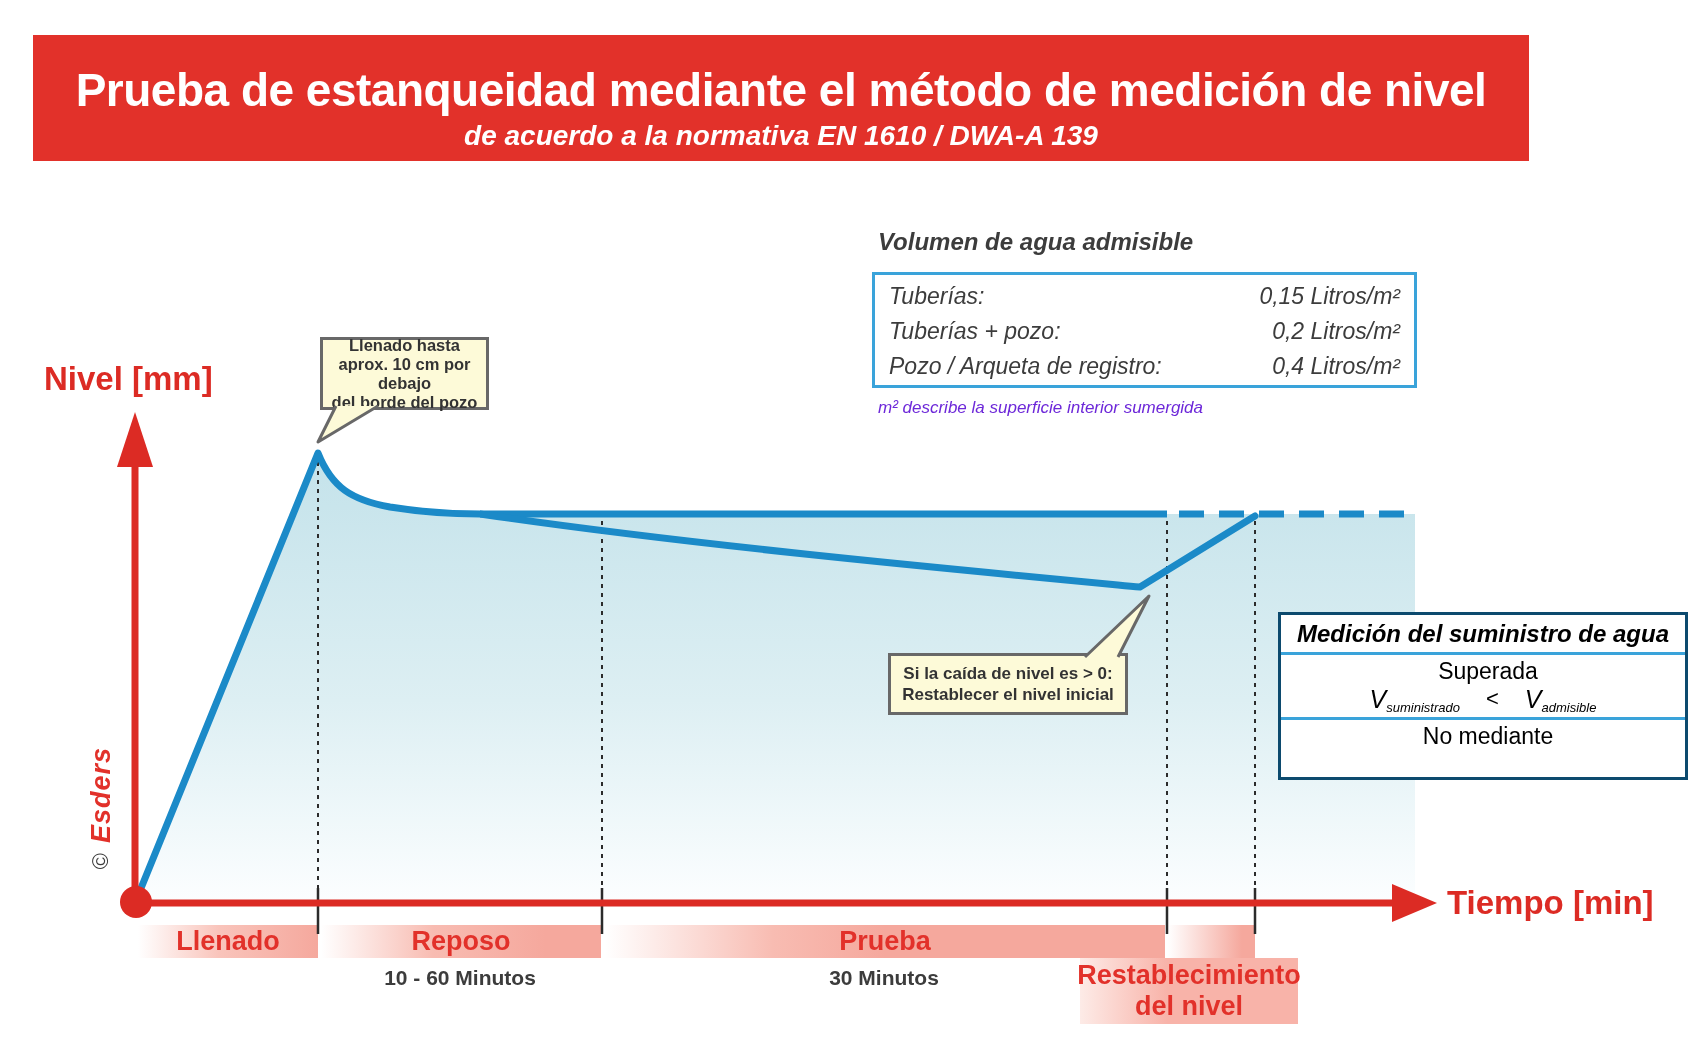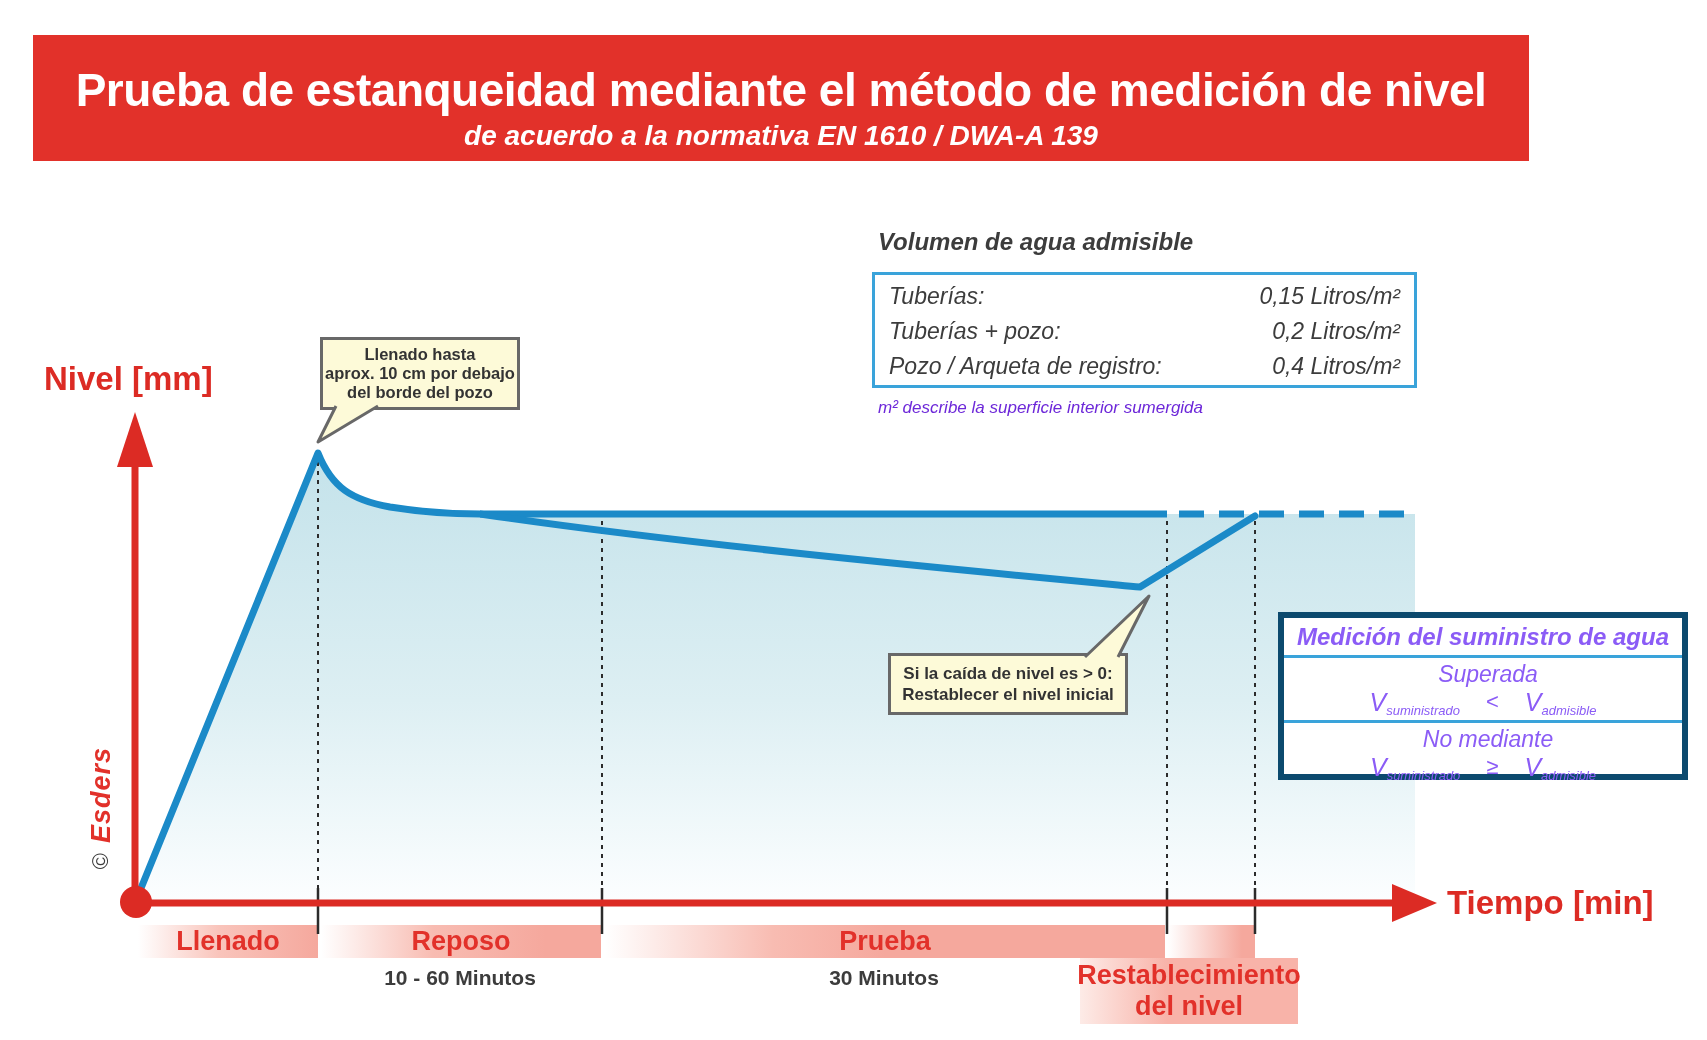--- a/index.html
+++ b/index.html
@@ -46,33 +46,33 @@
     padding:4px 14px 0 14px;}
   .vrow{display:flex;justify-content:space-between;font-size:23px;font-style:italic;
     color:#3c3c3c;line-height:35px;}
   #volumen-note{position:absolute;left:878px;top:398px;font-size:17px;font-style:italic;
     color:#6d28d9;z-index:4;}
 
   
   .callout{position:absolute;background:#fdfad8;border:3px solid #686868;box-sizing:border-box;
     display:flex;flex-direction:column;align-items:center;justify-content:center;
     color:#333333;font-weight:bold;text-align:center;z-index:2;}
-  #callout-fill{left:320px;top:337px;width:200px;height:73px;font-size:16.5px;line-height:19px;}
+  #callout-fill{left:320px;top:337px;width:169px;height:73px;font-size:16.5px;line-height:19px;}
   #callout-restore{left:888px;top:653px;width:240px;height:62px;font-size:17px;line-height:21px;}
   #tails-svg{position:absolute;left:0;top:0;z-index:3;pointer-events:none;}
 
   
   #medicion-box{position:absolute;left:1278px;top:612px;width:410px;height:168px;
-    background:#ffffff;border:6px solid #0c4a6e;box-sizing:border-box;z-index:2;
-    color:#8b5cf6;text-align:center;}
+    background:#ffffff;border:3px solid #0c4a6e;box-sizing:border-box;z-index:2;
+    color:#000000;text-align:center;}
   #medicion-title{font-size:24px;font-weight:bold;font-style:italic;line-height:37px;height:37px;
     border-bottom:3px solid #3aa3da;}
   .med-row{height:61px;padding-top:1px;}
   .med-row + .med-row{border-top:3px solid #3aa3da;}
-  .med-status{font-size:23px;font-style:italic;line-height:30px;margin-left:10px;}
+  .med-status{font-size:23px;line-height:30px;margin-left:10px;}
   .med-formula{font-size:15px;line-height:26px;}
   .vsym{font-size:25px;font-style:italic;}
   .vsub{font-size:13px;font-style:italic;vertical-align:-4px;}
   .vop{display:inline-block;margin:0 26px;font-size:22px;vertical-align:2px;}
 
   
   #logo{position:absolute;left:28px;top:792px;width:145px;height:32px;
     transform:rotate(-90deg);display:flex;align-items:center;justify-content:center;
     gap:10px;z-index:4;}
   #logo .copy{color:#3c3c3c;font-size:22px;}
@@ -174,22 +174,19 @@
 <div id="medicion-box">
   <div id="medicion-title">Medición del suministro de agua</div>
   <div class="med-row">
     <div class="med-status">Superada</div>
     <div class="med-formula">
       <span class="vsym">V</span><span class="vsub">suministrado</span><span class="vop">&lt;</span><span class="vsym">V</span><span class="vsub">admisible</span>
     </div>
   </div>
   <div class="med-row">
     <div class="med-status">No mediante</div>
-    <div class="med-formula">
-      <span class="vsym">V</span><span class="vsub">suministrado</span><span class="vop">≥</span><span class="vsym">V</span><span class="vsub">admisible</span>
-    </div>
   </div>
 </div>
 
 <div id="logo">
   <span class="copy">©</span>
   <span class="brand">Esders</span>
 </div>
 
 </body></html>

